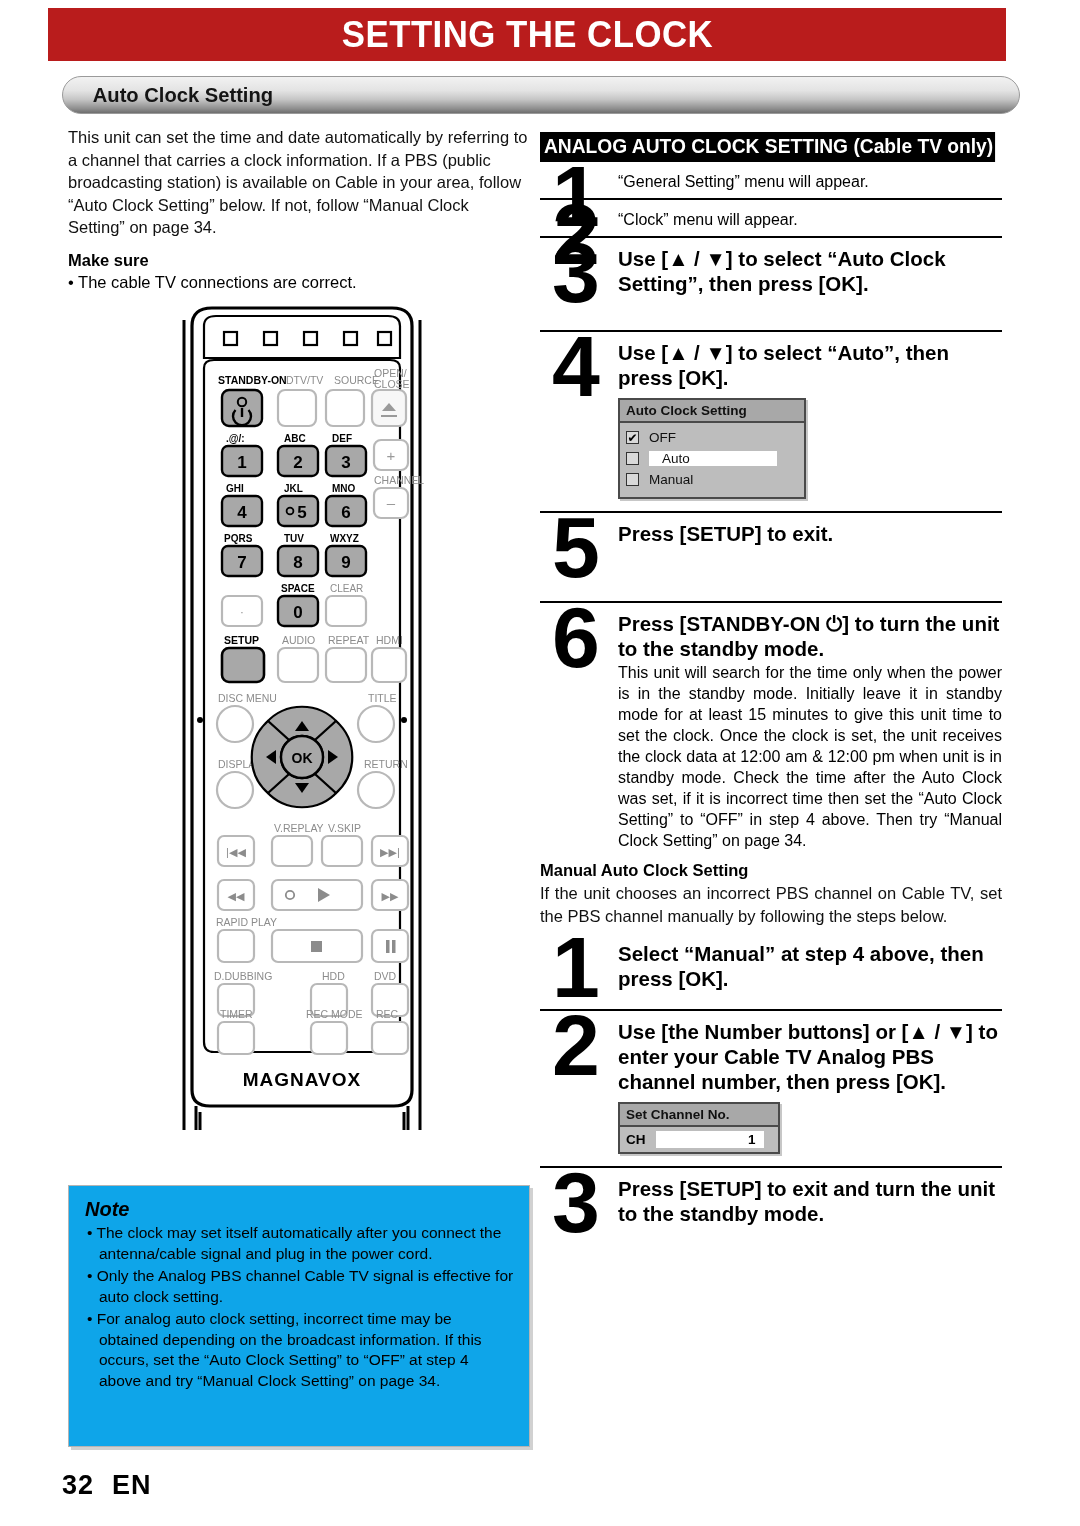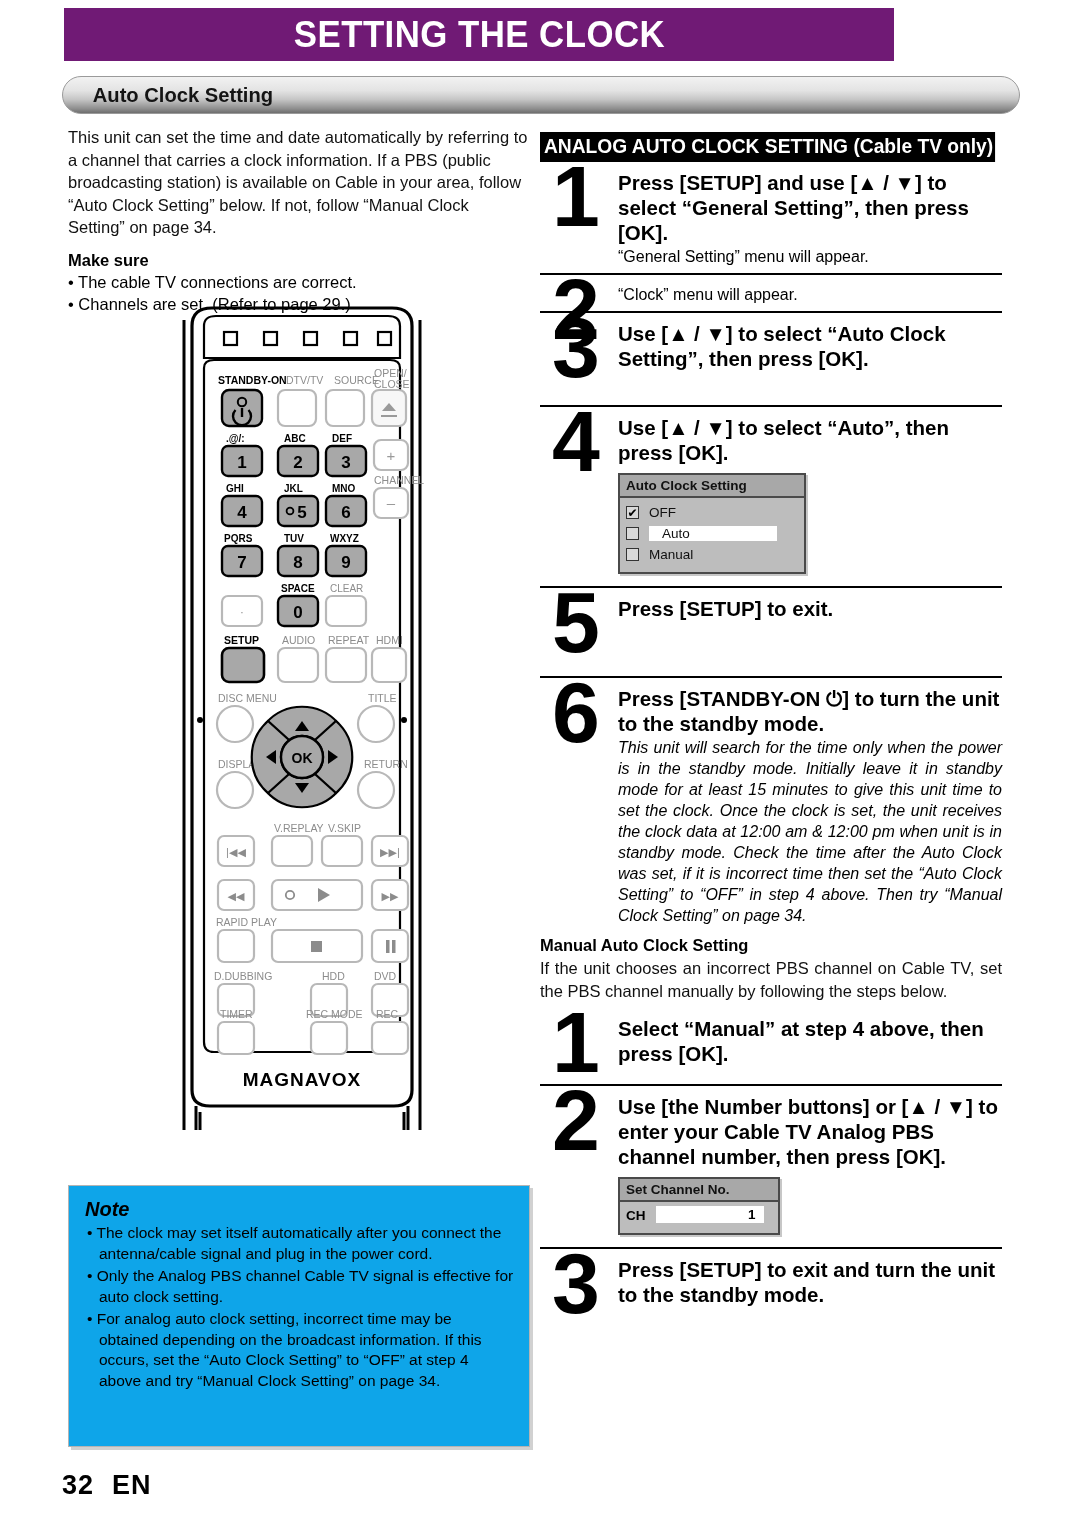--- a/index.html
+++ b/index.html
@@ -10,22 +10,22 @@
     font-family:"Liberation Sans", sans-serif;
     color:#000;
     position:relative;
     overflow:hidden;
   }
 
   
   .page { position:absolute; left:0; top:0; width:1080px; height:1526px; }
 
   .title-bar {
-    position:absolute; left:64px; top:8px; width:830px; height:53px;
-    background:#701a75;
+    position:absolute; left:48px; top:8px; width:958px; height:53px;
+    background:#b91c1c;
     display:flex; align-items:center; justify-content:center;
   }
   .title-bar .t {
     color:#fff; font-weight:bold; font-size:37px; letter-spacing:.5px;
     font-family:"Liberation Sans", sans-serif;
     transform:scaleX(.94);
   }
 
   .section-bar {
     position:absolute; left:62px; top:76px; width:958px; height:38px;
@@ -85,21 +85,21 @@
   .step .bignum {
     position:absolute; left:0; top:-8px; width:72px;
     font-size:86px; font-weight:bold; line-height:.84;
     text-align:center; color:#000;
     font-family:"Liberation Sans", sans-serif;
   }
   .step .head {
     font-weight:bold; font-size:20.5px; line-height:25px; color:#000;
   }
   .step .sub { font-size:16px; line-height:21px; margin-top:1px; }
-  .step .sub.just { text-align:justify;font-style:italic; }
+  .step .sub.just { text-align:justify; }
   .rule { border-top:2.5px solid #000; margin:6px 0 6px 0; }
 
   
   .osd {
     border:2px solid #4a4a4a; background:#bdbdbd; width:188px;
     margin-top:8px; box-shadow:2px 2px 0 rgba(0,0,0,.22);
   }
   .osd .osd-title {
     background:#a8a8a8; border-bottom:2px solid #4a4a4a;
     font-size:13.5px; font-weight:bold; padding:3px 6px; color:#111;
@@ -108,21 +108,21 @@
   .osd-row { display:flex; align-items:center; height:19px; margin-bottom:2px; }
   .chk {
     width:13px; height:13px; border:1.5px solid #333; background:#d9d9d9;
     margin-right:10px; display:inline-flex; align-items:center; justify-content:center;
     font-size:12px; line-height:1; color:#000; flex:none;
   }
   .osd-label { font-size:13.5px; font-weight:normal; color:#111; }
   .osd-label.hl {
     background:#ffffff; display:block; width:128px; padding-left:13px;
   }
-  .osd-ch { display:flex; align-items:flex-end; padding:4px 6px 10px 6px; }
+  .osd-ch { display:flex; align-items:center; padding:4px 6px 4px 6px; }
   .osd-ch .lbl { font-size:13.5px; font-weight:bold; margin-right:10px; }
   .osd-ch .val {
     background:#fff; width:108px; text-align:right; padding:1px 8px 1px 0;
     font-size:13.5px; font-weight:bold;
   }
   .small-bold { font-weight:bold; font-size:16.5px; }
 </style>
 </head>
 <body>
 
@@ -134,21 +134,20 @@
 
   <div class="section-bar">
     <div class="t">Auto Clock Setting</div>
   </div>
 
   <div class="col-left">
     <div class="para">This unit can set the time and date automatically by referring to a channel that carries a clock information. If a PBS (public broadcasting station) is available on Cable in your area, follow “Auto Clock Setting” below. If not, follow “Manual Clock Setting” on page 34.</div>
     <div class="bold-lead" style="margin-top:10px;">Make sure</div>
     <div class="bullets">
       <div>• The cable TV connections are correct.</div>
-      <div>• Channels are set. (Refer to page 29.)</div>
     </div>
   </div>
 
   <div class="remote-wrap">
     <svg class="remote" width="248" height="830" viewBox="0 0 248 830" xmlns="http://www.w3.org/2000/svg">
       <g fill="none" stroke="#000" stroke-width="3.2">
 
         <path d="M14,26 Q14,8 34,8 L214,8 Q234,8 234,26 L234,790 Q234,806 216,806 L32,806 Q14,806 14,790 Z"></path>
       </g>
 
@@ -338,21 +337,20 @@
   <div class="footer">
     <span class="num">32</span><span>EN</span>
   </div>
 
   <div class="col-right">
 
     <div class="blk-head">ANALOG AUTO CLOCK SETTING (Cable TV only)</div>
 
     <div class="step" style="margin-top:6px;">
       <div class="bignum">1</div>
-      <div class="head">Press [SETUP] and use [▲ / ▼] to select “General Setting”, then press [OK].</div>
       <div class="sub">“General Setting” menu will appear.</div>
     </div>
     <div class="rule"></div>
 
     <div class="step">
       <div class="bignum">2</div>
       <div class="sub">“Clock” menu will appear.</div>
     </div>
     <div class="rule"></div>
 

